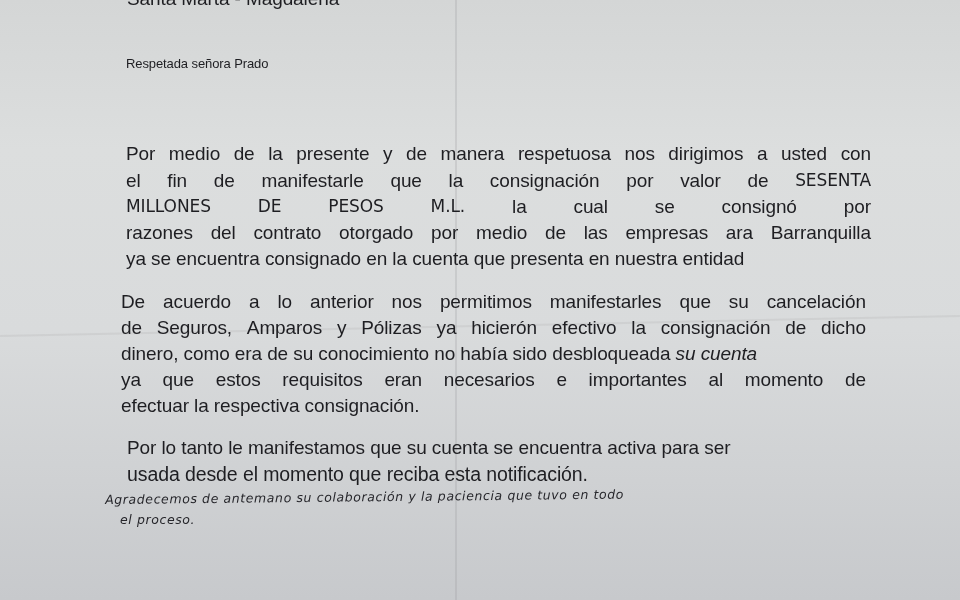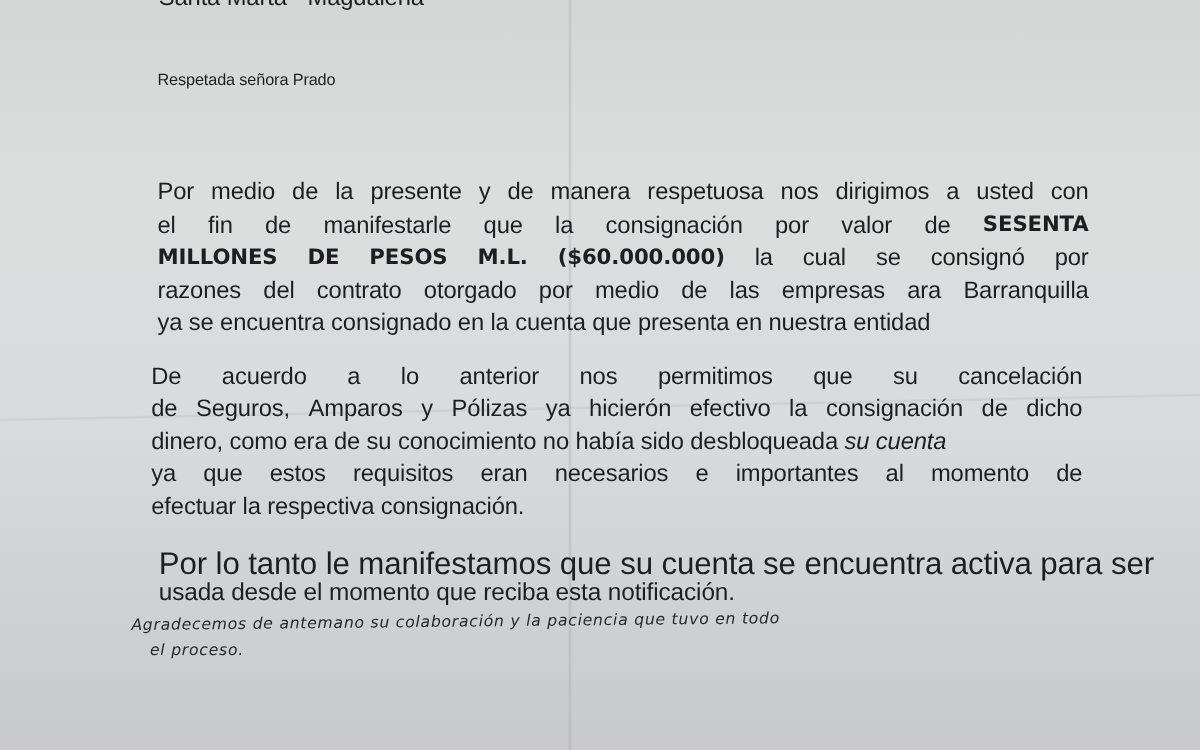--- a/index.html
+++ b/index.html
@@ -18,21 +18,21 @@
     background: rgba(160,160,160,0.18); transform: rotate(-1.2deg);
   }
   .line { position: absolute; white-space: nowrap; }
   .cond {
     font-family: "Liberation Sans", sans-serif;
     font-size: 19px; letter-spacing: -0.1px;
     transform-origin: left top;
   }
   .just { display: flex; justify-content: space-between; width: 745px; }
   .just span { display: inline-block; }
-  .b { font-weight: bold; font-family: "DejaVu Sans", sans-serif; font-size: 17px; }
+  .b { font-weight: normal; font-family: "DejaVu Sans", sans-serif; font-size: 17px; }
   .ital { font-style: italic; text-align: right; }
   .small-ital {
     font-family: "DejaVu Sans", sans-serif; font-style: italic;
     font-size: 12.5px; letter-spacing: 0.6px; color: #26262b;
   }
   .cordial {
     font-family: "DejaVu Sans", sans-serif; font-style: italic;
     font-size: 14px; letter-spacing: 0.5px; margin-top: 36px;
   }
 </style>
@@ -75,21 +75,20 @@
       <span>por</span>
       <span>valor</span>
       <span>de</span>
       <span class="b">SESENTA</span>
     </div>
   <div class="line cond just" style="left:126px; top:196px;">
       <span class="b">MILLONES</span>
       <span class="b">DE</span>
       <span class="b">PESOS</span>
       <span class="b">M.L.</span>
-      <span class="b">($60.000.000)</span>
       <span>la</span>
       <span>cual</span>
       <span>se</span>
       <span>consignó</span>
       <span>por</span>
     </div>
   <div class="line cond just" style="left:126px; top:222px;align-items:center;">
 
   <span>razones</span>
       <span>del</span>
@@ -109,20 +108,21 @@
 <div>
   <div class="line cond just" style="left:121px; top:291px;">
 
   <span>De</span>
       <span>acuerdo</span>
       <span>a</span>
       <span>lo</span>
       <span>anterior</span>
       <span>nos</span>
       <span>permitimos</span>
+      <span>manifestarles</span>
       <span>que</span>
       <span>su</span>
       <span>cancelación</span>
     </div>
   <div class="line cond just" style="left:121px; top:317px;">
 
   <span>de</span>
       <span>Seguros,</span>
       <span>Amparos</span>
       <span>y</span>
@@ -150,20 +150,20 @@
       <span>e</span>
       <span>importantes</span>
       <span>al</span>
       <span>momento</span>
       <span>de</span>
     </div>
   <div class="line cond" style="left:121px; top:395px;">efectuar la respectiva consignación.</div>
 </div>
 
 <div>
-  <div class="line cond" style="left:127px; top:437px; font-size:25px;">Por lo tanto le manifestamos que su cuenta se encuentra activa para ser</div>
+  <div class="line cond" style="left:127px; top:437px; font-size:19px;">Por lo tanto le manifestamos que su cuenta se encuentra activa para ser</div>
   <div class="line cond" style="left:127px; top:463px; font-size:19.5px;">usada desde el momento que reciba esta notificación.</div>
 </div>
 
 <div class="line small-ital" style="left:105px; top:492px; transform:rotate(-0.6deg); transform-origin:left top;">Agradecemos de antemano su colaboración y la paciencia que tuvo en todo</div>
 <div class="line small-ital" style="left:100px; top:512px;margin-left:20px;">el proceso.</div>
 
 <div class="line cordial" style="left:86px; top:563px;">Cordialmente,</div>
 
 </body></html>

